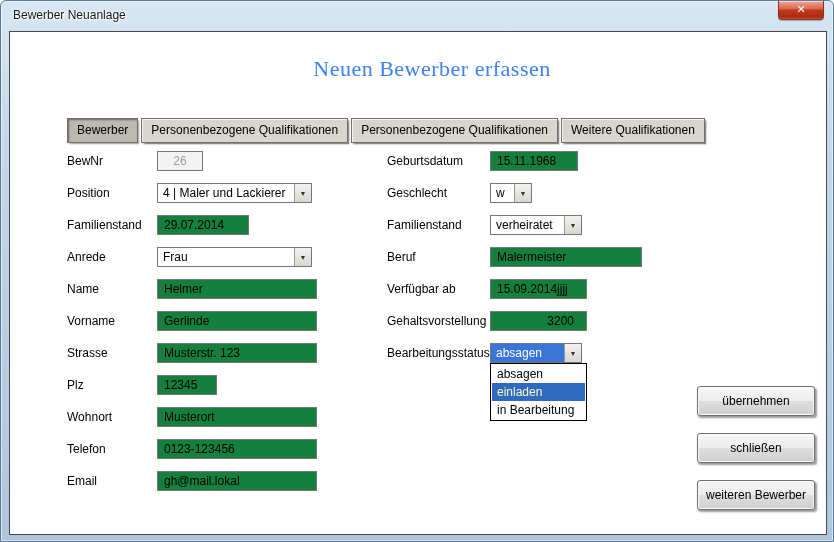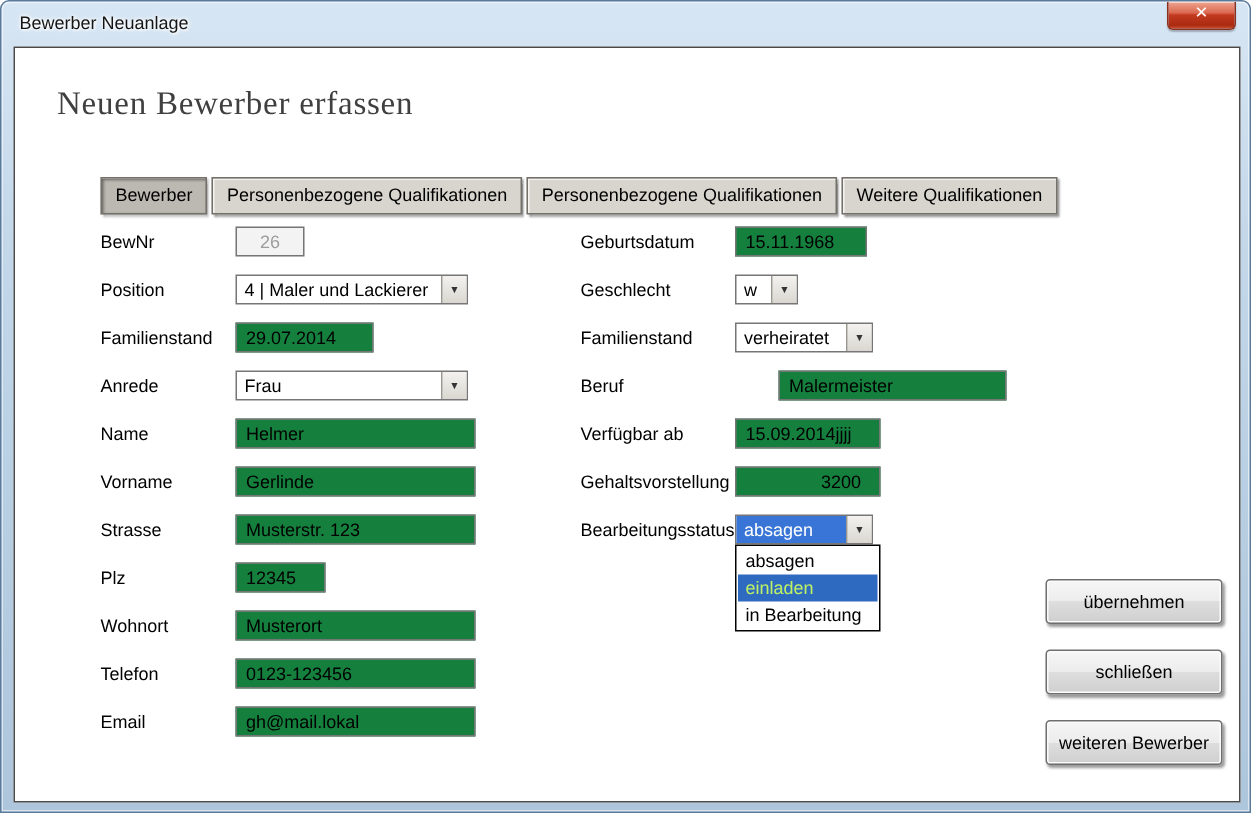--- a/index.html
+++ b/index.html
@@ -29,22 +29,22 @@
     box-shadow: inset 0 1px 0 rgba(255,255,255,.55), 0 1px 1px rgba(0,0,0,.25);
     cursor:pointer;
   }
 
   .content {
     position:absolute; left:8px; top:30px; width:818px; height:504px;
     background:#ffffff; border:1px solid #4a4a4a;
   }
 
   .form-title {
-    position:absolute; left:0; right:0; top:24px; text-align:left;
-    font-family:"Liberation Serif", serif; font-size:22px; font-weight:400; color:#404040;
+    position:absolute; left:0; right:0; top:24px; text-align:center;
+    font-family:"Liberation Serif", serif; font-size:22px; font-weight:400; color:#3b82f6;
     letter-spacing:.5px;
     margin-left:28px;
   }
 
   .tabs { position:absolute; left:57px; top:86px; display:flex; gap:3px; }
   .tab {
     font-family:"Liberation Sans", sans-serif; font-size:12px; color:#000;
     background:#d7d5ce; border:1px solid #73716a; padding:4px 9px 5px;
     box-shadow: inset 1px 1px 0 #f4f3f0, 1.5px 1.5px 1.5px rgba(0,0,0,.45);
     cursor:pointer; white-space:nowrap;
@@ -84,21 +84,21 @@
   .combo.open .val { background:#3875d7; color:#fff; }
 
   .dd-list {
     position:absolute; left:480px; top:331px; width:97px;
     background:#fff; border:1px solid #000; padding:1px; z-index:10;
   }
   .dd-item {
     height:18px; line-height:18px; font-size:12px; padding:0 5px;
     color:#000; white-space:nowrap; cursor:pointer;
   }
-  .dd-item.selected { background:#2e6ac0; color:#bef264; }
+  .dd-item.selected { background:#2e6ac0; color:#fef9c3; }
 
   .act-btn {
     position:absolute; left:687px; width:118px; height:30px;
     font-family:"Liberation Sans", sans-serif; font-size:12px; color:#000;
     border:1px solid #6e6e6e; border-radius:3px;
     background:linear-gradient(180deg,#f6f6f6 0%,#ececec 50%,#dedede 50%,#cfcfcf 100%);
     box-shadow: inset 0 0 0 1px #fbfbfb, 1.5px 2px 2px rgba(0,0,0,.4);
     cursor:pointer;
   }
 </style>
@@ -200,21 +200,21 @@
     <div class="row right" style="left:377px; top:183px">
       <span class="lbl">Familienstand</span>
       <div class="combo" style="width:92px">
         <span class="val">verheiratet</span>
         <span class="btn">▼</span>
       </div>
     </div>
 
     <div class="row right" style="left:377px; top:215px">
       <span class="lbl">Beruf</span>
-      <input class="tb" style="width: 152px; margin-left: 29px;" value="Malermeister">
+      <input class="tb" style="width: 152px;" value="Malermeister">
     </div>
 
     <div class="row right" style="left:377px; top:247px">
       <span class="lbl">Verfügbar ab</span>
       <input class="tb" style="width: 97px;" value="15.09.2014jjjj">
     </div>
 
     <div class="row right" style="left:377px; top:279px">
       <span class="lbl">Gehaltsvorstellung</span>
       <input class="tb align-right" style="width: 97px;" value="3200">

